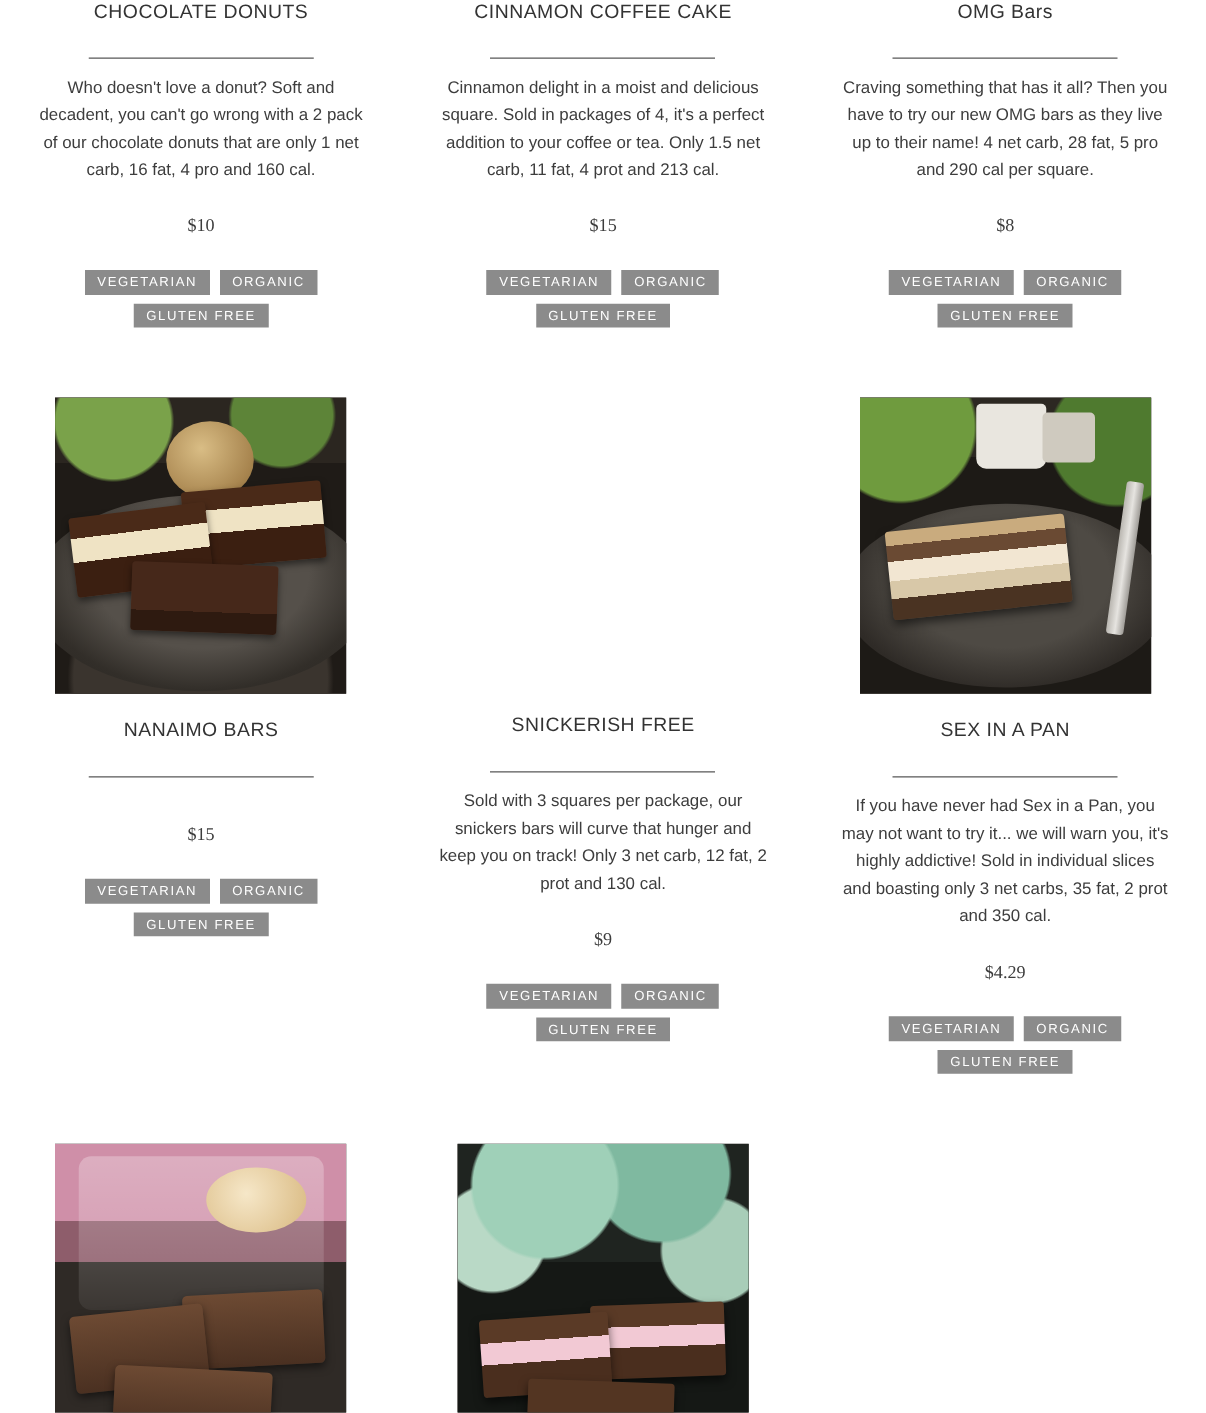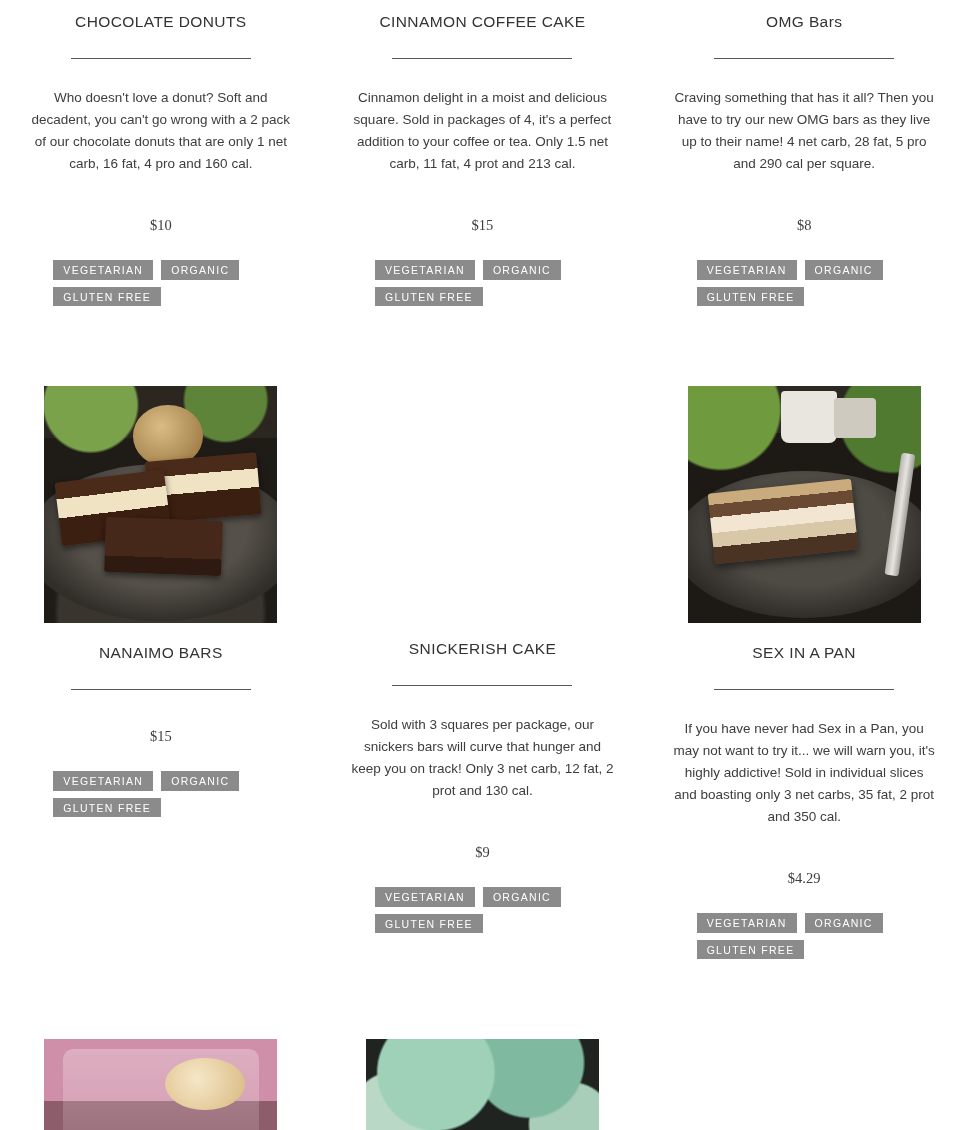--- a/index.html
+++ b/index.html
@@ -15,21 +15,21 @@
     font-family: "Liberation Sans", sans-serif;
     color: #3a3a3a;
   }
   .grid {
     width: 965px;
     display: grid;
     grid-template-columns: repeat(3, 1fr);
     column-gap: 0px;
   }
   .card {
-    padding: 12px 12px;
+    padding: 0 12px;
     display: flex;
     flex-direction: column;
     align-items: center;
   }
   .card-img {
     width: 233px;
     height: 237px;
     margin-top: 8px;
     margin-bottom: 20px;
     overflow: hidden;
@@ -50,32 +50,33 @@
     height: 1px;
     background: #585858;
     margin: 24px 0 12px 0;
   }
   .desc {
     font-size: 13.5px;
     line-height: 22px;
     text-align: center;
     color: #3d3d3d;
     max-width: 262px;
-    margin: 16px;
+    margin: 0;
   }
   .price {
     font-size: 14.5px;
     color: #3d3d3d;
     margin: 26px 0 0 0;
     font-family: Liberation Serif, serif;
   }
   .tags {
     margin-top: 26px;
     display: flex;
     flex-wrap: wrap;
+    justify-content: center;
     gap: 7px 8px;
     max-width: 215px;
   }
   .tag {
     background: #8b8b8b;
     color: #ffffff;
     font-size: 10.5px;
     letter-spacing: 1.3px;
     padding: 5px 10px 4px 10px;
     line-height: 1;
@@ -249,21 +250,21 @@
     <div class="price">$15</div>
     <div class="tags">
       <span class="tag">VEGETARIAN</span>
       <span class="tag">ORGANIC</span>
       <span class="tag">GLUTEN FREE</span>
     </div>
   </div>
 
   <div class="card">
 
-    <div class="title" style="margin-top:261px;">SNICKERISH CAKE</div>
+    <div class="title" style="margin-top:261px;">SNICKERISH FREE</div>
     <div class="rule"></div>
     <p class="desc">Sold with 3 squares per package, our snickers bars will curve that hunger and keep you on track! Only 3 net carb, 12 fat, 2 prot and 130 cal.</p>
     <div class="price">$9</div>
     <div class="tags">
       <span class="tag">VEGETARIAN</span>
       <span class="tag">ORGANIC</span>
       <span class="tag">GLUTEN FREE</span>
     </div>
   </div>
 

